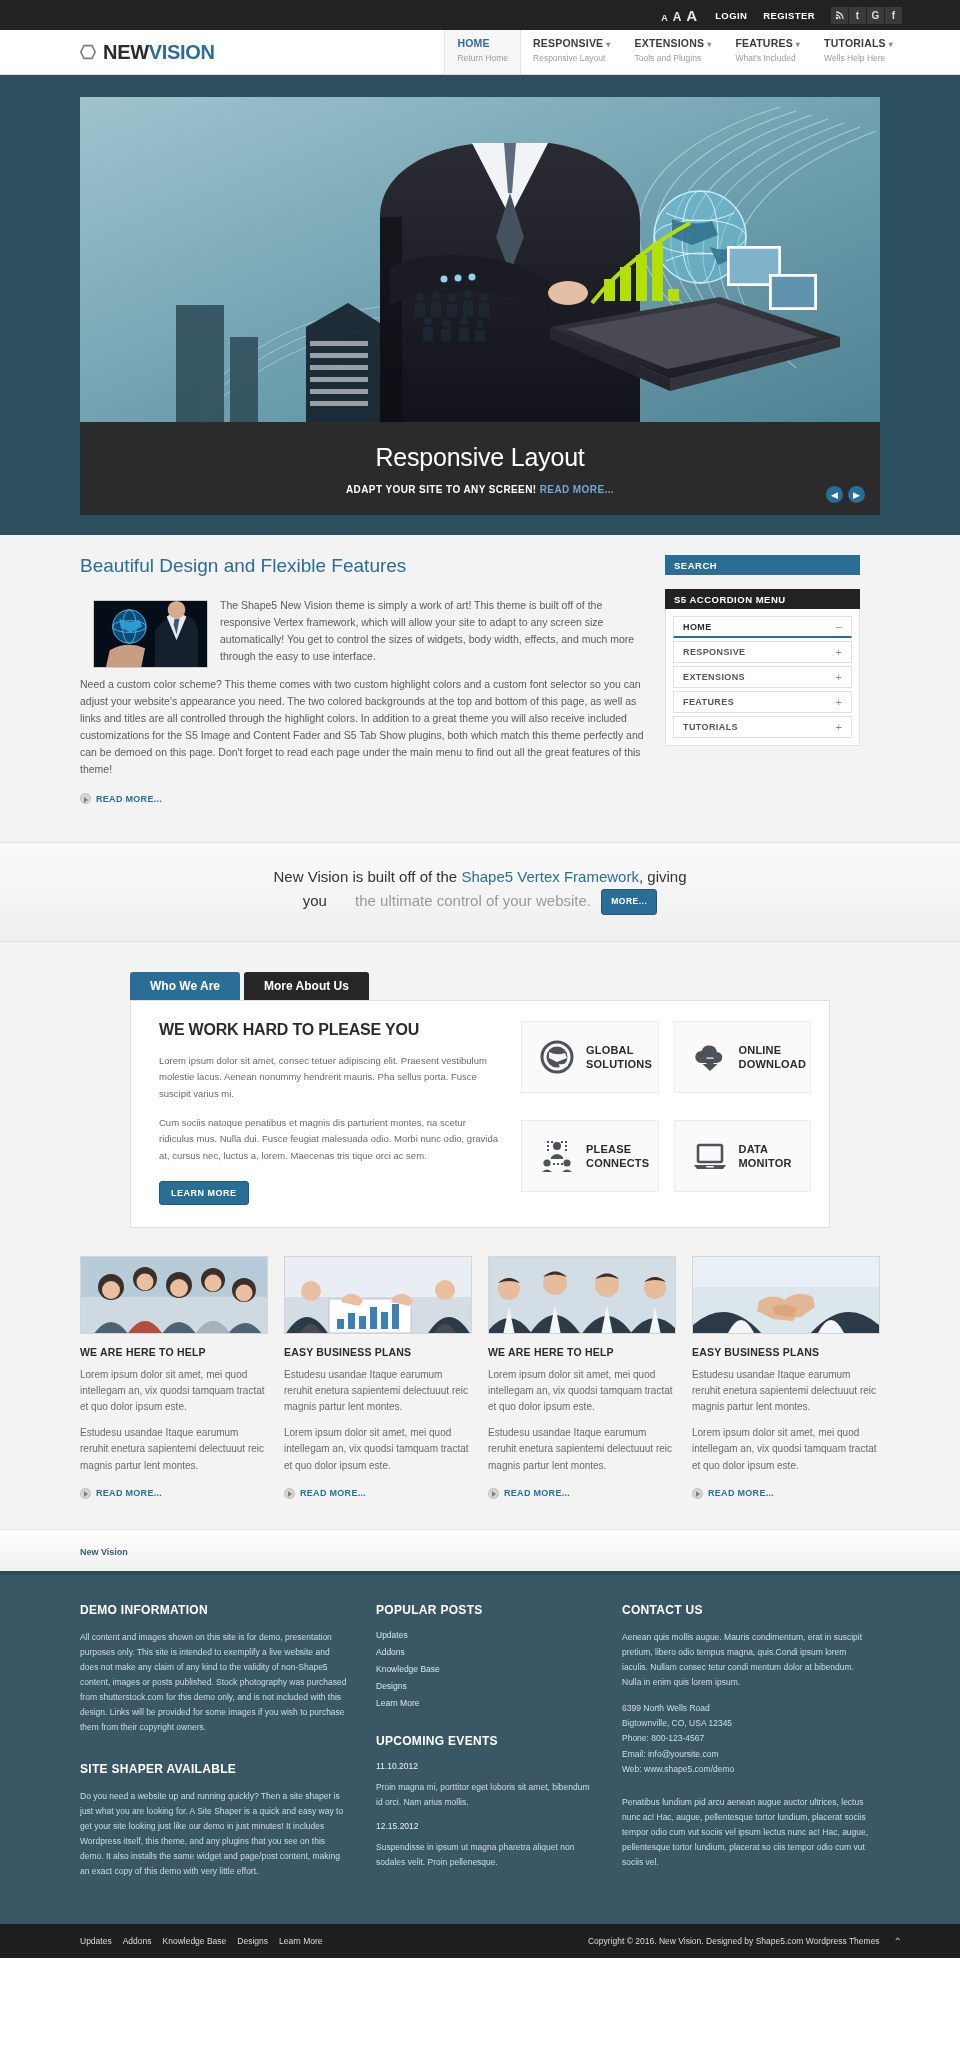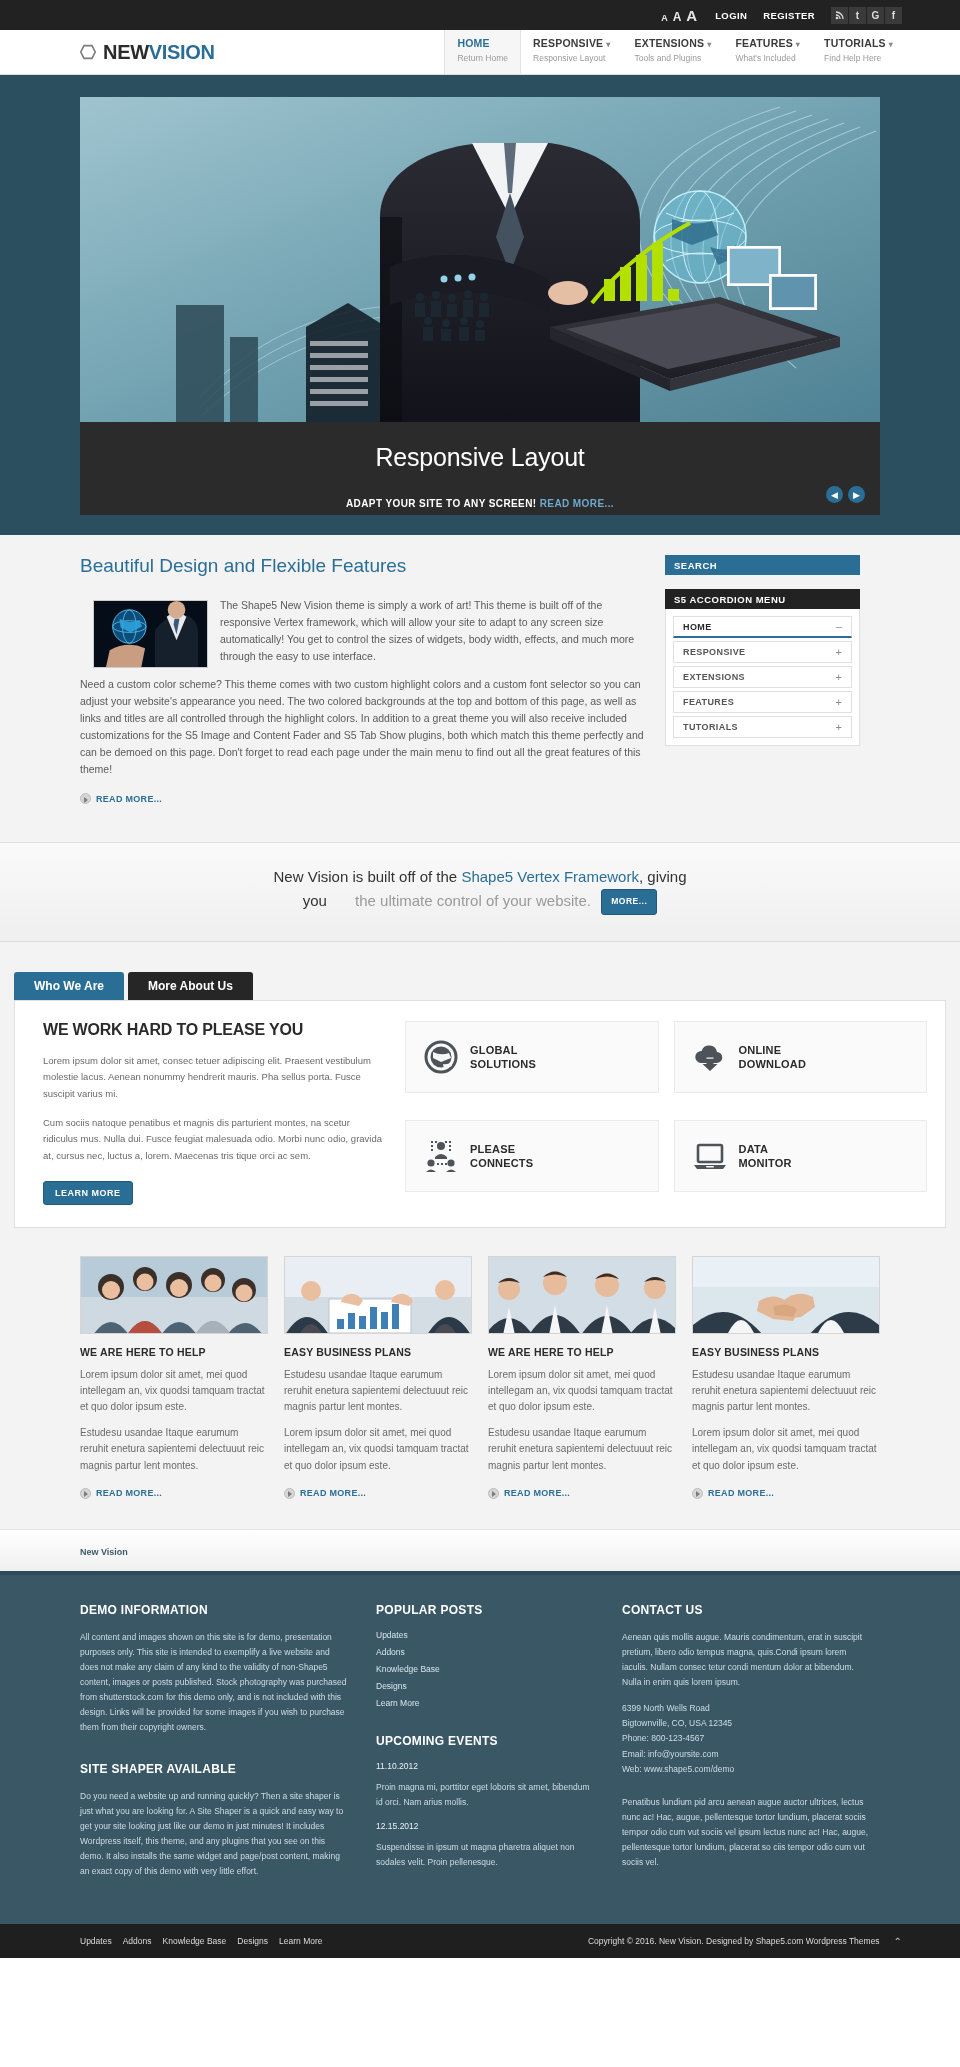--- a/index.html
+++ b/index.html
@@ -77,21 +77,21 @@
   .slider {
     position: absolute; left: 80px; top: 22px; width: 800px; height: 325px;
     overflow: hidden; background: #7ea8b4;
   }
   .slide-photo { position: absolute; inset: 0; }
   .caption {
     position: absolute; left: 80px; top: 347px; width: 800px; height: 93px;
     background: #2b2b2b; color: #fff; text-align: center; padding-top: 21px;
   }
   .caption h2 { font-size: 25px; font-weight: normal; letter-spacing: -.2px; }
-  .caption .sub { font-size: 10px; font-weight: bold; letter-spacing: .4px; margin-top: 26px; text-transform: uppercase; }
+  .caption .sub { font-size: 10px; font-weight: bold; letter-spacing: .4px; margin-top: 12px; text-transform: uppercase; }
   .caption .sub a { color: #6ea8d0; text-decoration: none; }
   .arrows { position: absolute; right: 15px; bottom: 12px; display: flex; gap: 5px; }
   .arrow {
     width: 17px; height: 17px; border-radius: 50%; background: #2a6e96; color: #fff;
     font-size: 9px; display: flex; align-items: center; justify-content: center; cursor: pointer;
   }
 
   
   .contentband { background: #f3f3f3; padding: 20px 0 34px 0; }
   .container { width: 800px; margin: 0 auto; display: flex; gap: 20px; }
@@ -152,21 +152,21 @@
   .highlight .line .muted { color: #9a9a9a; margin-left: 24px; }
   .btn-more {
     display: inline-block; background: #2a6e96; color: #fff; border-radius: 3px;
     font-size: 8.5px; font-weight: bold; letter-spacing: .5px; padding: 5px 9px;
     text-transform: uppercase; vertical-align: middle; margin-left: 6px; cursor: pointer;
     border: 1px solid #22597a;
   }
 
   
   .tabsband { background: #f3f3f3; padding: 30px 0 22px 0; }
-  .tabswrap { width: 932px; margin: 0 auto; }
+  .tabswrap { width: 700px; margin: 0 auto; }
   .tabs { display: flex; gap: 4px; }
   .tab {
     padding: 7px 20px; font-size: 12px; font-weight: bold; color: #fff; cursor: pointer;
     border-radius: 3px 3px 0 0;
   }
   .tab.active { background: #2a6e96; }
   .tab.inactive { background: #262626; }
   .tabpanel {
     background: #fff; border: 1px solid #e0e0e0; display: flex; padding: 20px 0 22px 0;
   }
@@ -276,21 +276,21 @@
     <div class="navitem">
       <div class="t"><span>EXTENSIONS</span><span class="caret">▾</span></div>
       <div class="s">Tools and Plugins</div>
     </div>
     <div class="navitem">
       <div class="t"><span>FEATURES</span><span class="caret">▾</span></div>
       <div class="s">What's Included</div>
     </div>
     <div class="navitem">
       <div class="t"><span>TUTORIALS</span><span class="caret">▾</span></div>
-      <div class="s">Find Help Here</div>
+      <div class="s">Wells Help Here</div>
     </div>
   </nav>
 </div>
 
 <div class="sliderwrap" style="height:460px">
   <div class="sliderstrip"></div>
   <div class="slider">
     <svg class="slide-photo" viewBox="0 0 800 325" preserveAspectRatio="none">
       <defs>
         <linearGradient id="skyg" x1="0" y1="0" x2="1" y2="1">

